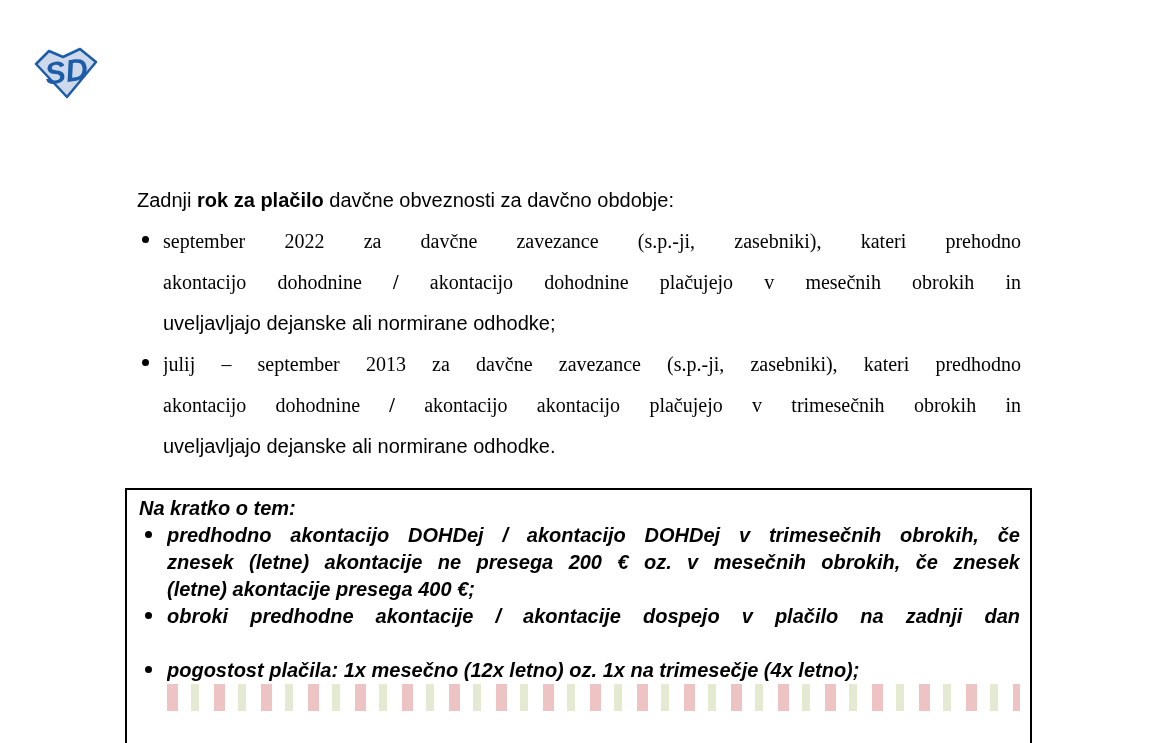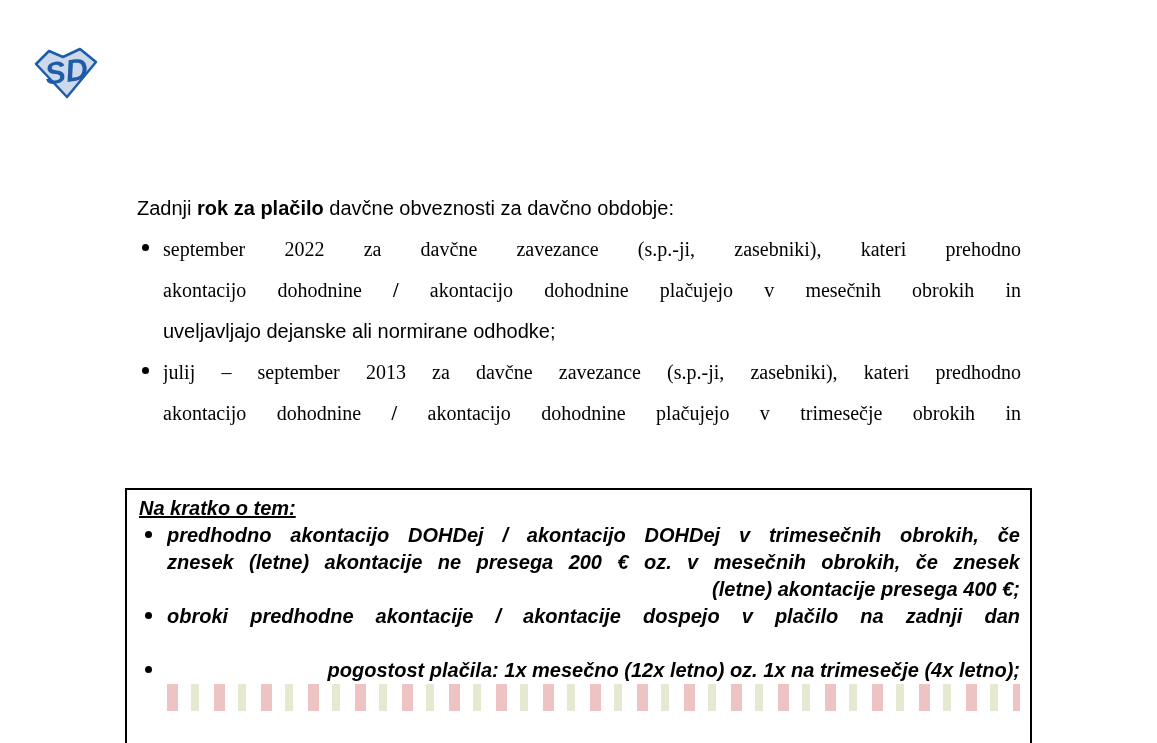--- a/index.html
+++ b/index.html
@@ -13,21 +13,21 @@
     color: #000000;
   }
 
   
   .logo { position: absolute; left: 33px; top: 46px; width: 66px; height: 53px; }
 
   
   .main {
     position: absolute;
     left: 137px;
-    top: 188px;
+    top: 180px;
     width: 884px;
     font-size: 20px;
     line-height: 41px;
   }
   .heading-line { height: 41px; overflow: hidden; white-space: nowrap; }
   .b { font-weight: bold; }
 
   .bullet-item { position: relative; padding-left: 26px; }
   .bullet-item .dot {
     position: absolute; left: 5px; top: 15px;
@@ -45,29 +45,29 @@
     width: 907px;
     height: 320px;              
     box-sizing: border-box;
     border: 2px solid #000000;
     padding: 5px 10px 0 12px;
     font-size: 20px;
     line-height: 27px;
     font-weight: bold;
     font-style: italic;
   }
-  .box-title { height: 27px; overflow: hidden; white-space: nowrap; text-decoration: underline; }
+  .box-title { height: 27px; overflow: hidden; white-space: nowrap; }
   .box-bullet { position: relative; padding-left: 28px; }
   .box-bullet .dot {
     position: absolute; left: 6px; top: 9px;
     width: 7px; height: 7px; background: #000; border-radius: 50%;
   }
   .bjline { text-align: justify; height: 27px; overflow: hidden; }
   .bjline::after { content: ""; display: inline-block; width: 100%; height: 0; }
-  .blline { text-align: right; height: 27px; overflow: hidden; white-space: nowrap; }
+  .blline { text-align: left; height: 27px; overflow: hidden; white-space: nowrap; }
   .blank-line { height: 27px; }
 
   
   .clipped-line {
     height: 27px;
     margin-left: 28px;
     background: repeating-linear-gradient(
       90deg,
       rgba(215, 122, 122, 0.45) 0px,  rgba(215, 122, 122, 0.45) 11px,
       rgba(255, 255, 255, 0)   11px,  rgba(255, 255, 255, 0)    24px,
@@ -93,21 +93,22 @@
     <div class="bullet-item">
       <span class="dot"></span>
       <div class="jline">september 2022 za davčne zavezance (s.p.-ji, zasebniki), kateri prehodno</div>
       <div class="jline"><span>akontacijo dohodnine </span><span class="b">/</span><span> akontacijo dohodnine plačujejo v mesečnih obrokih in</span></div>
       <div class="lline">uveljavljajo dejanske ali normirane odhodke;</div>
     </div>
 
     <div class="bullet-item">
       <span class="dot"></span>
       <div class="jline">julij – september 2013 za davčne zavezance (s.p.-ji, zasebniki), kateri predhodno</div>
-      <div class="jline"><span>akontacijo dohodnine </span><span class="b">/</span><span> akontacijo dohodnine plačujejo v trimesečje obrokih in</span></div>
+      <div class="jline"><span>akontacijo dohodnine </span><span class="b">/</span><span> akontacijo akontacijo plačujejo v trimesečnih obrokih in</span></div>
+      <div class="lline">uveljavljajo dejanske ali normirane odhodke.</div>
     </div>
 
   </div>
 
   <div class="info-box">
 
     <div class="box-title">Na kratko o tem:</div>
 
     <div class="box-bullet">
       <span class="dot"></span>

